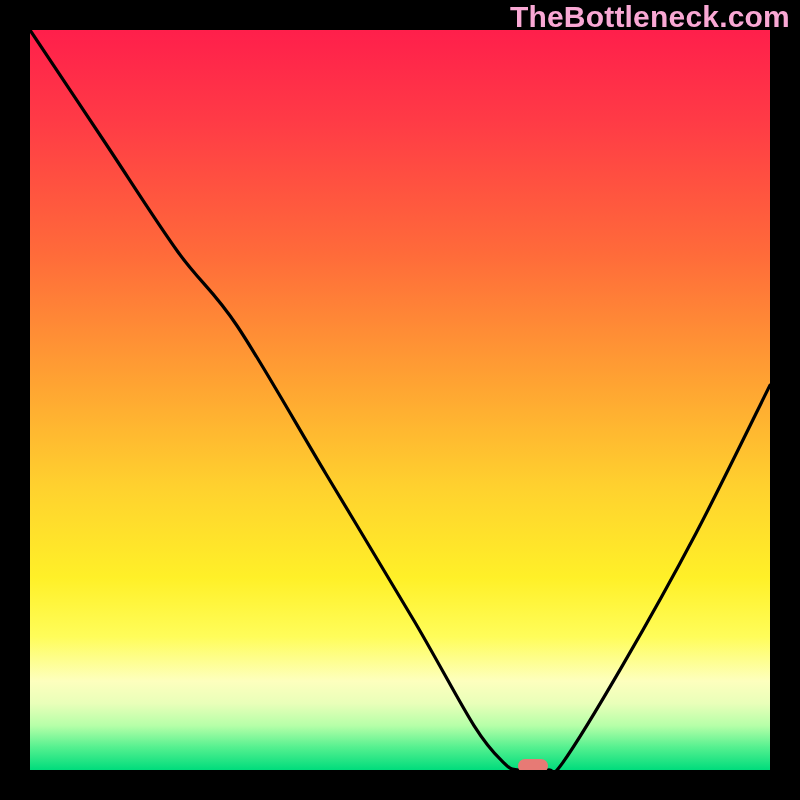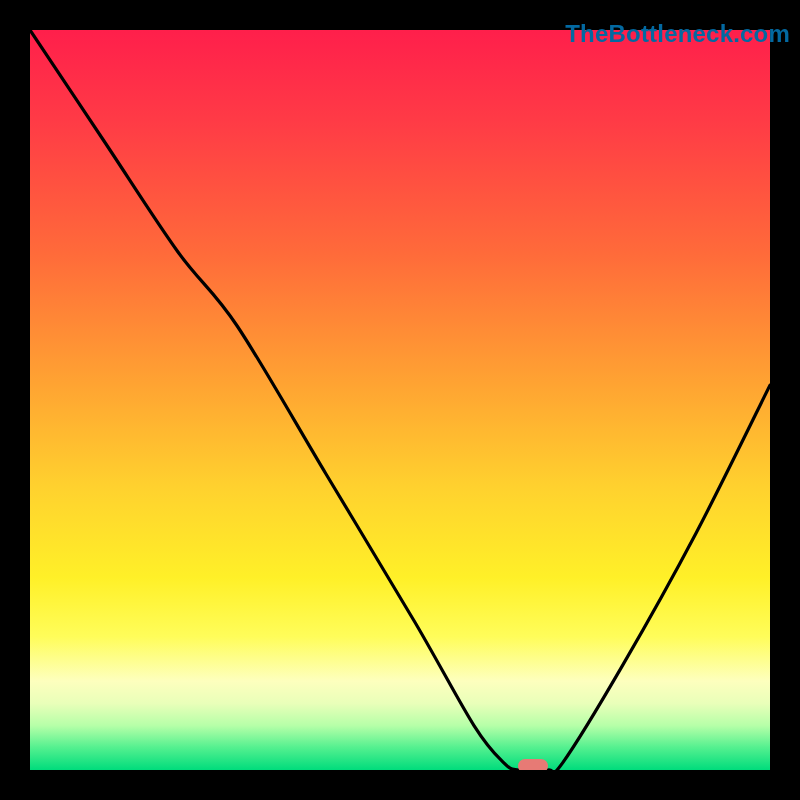--- a/index.html
+++ b/index.html
@@ -12,24 +12,24 @@
     font-family: Arial, Helvetica, sans-serif;
   }
   .frame {
     position: relative;
     width: 800px;
     height: 800px;
     background: #000;
   }
   .watermark {
     position: absolute;
-    top: 20px;
+    top: 0;
     right: 10px;
-    color: #0369a1;
-    font-size: 24px;
+    color: #f9a8d4;
+    font-size: 30px;
     font-weight: 600;
     letter-spacing: 0.2px;
     z-index: 5;
   }
   .plot-area {
     position: absolute;
     left: 30px;
     top: 30px;
     width: 740px;
     height: 740px;

